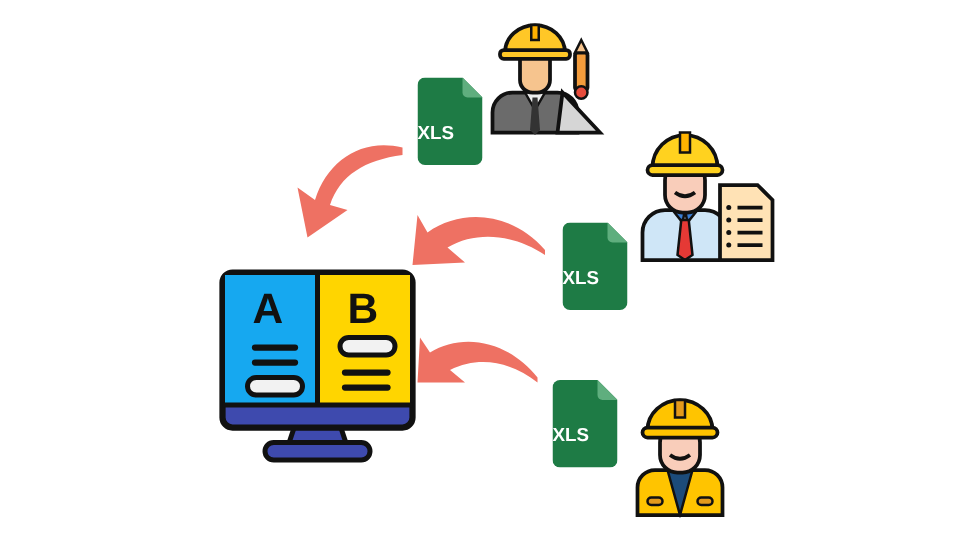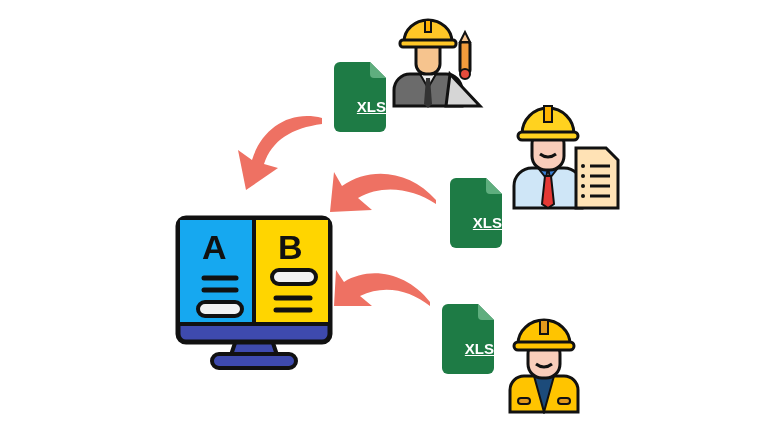--- a/index.html
+++ b/index.html
@@ -1,19 +1,19 @@
 <!DOCTYPE html>
 <html><head>
 <meta charset="utf-8">
 <style>
   html,body{margin:0;padding:0;background:#ffffff;}
   body{width:768px;height:432px;position:relative;overflow:hidden;font-family:"Liberation Sans",sans-serif;}
   .abs{position:absolute;}
   .xls{position:absolute;width:52px;height:70px;}
-  .xls-label{position:absolute;left:0;right:0;top:36px;text-align:right;color:#fff;font-weight:bold;font-size:15px;font-family:"Liberation Sans",sans-serif;text-decoration:underline;}
+  .xls-label{position:absolute;left:0;right:0;top:36px;text-align:left;color:#fff;font-weight:bold;font-size:15px;font-family:"Liberation Sans",sans-serif;}
 </style>
 </head>
 <body>
 
 <div class="abs" style="left:174px;top:214px;width:160px;height:160px;">
   <svg width="160" height="160" viewBox="0 0 160 160">
 
     <path d="M62 126 L98 126 L104 144 L56 144 Z" fill="#3E4AAE" stroke="#111" stroke-width="4" stroke-linejoin="round"></path>
     <rect x="38" y="140" width="84" height="14" rx="7" fill="#3E4AAE" stroke="#111" stroke-width="4"></rect>
 

